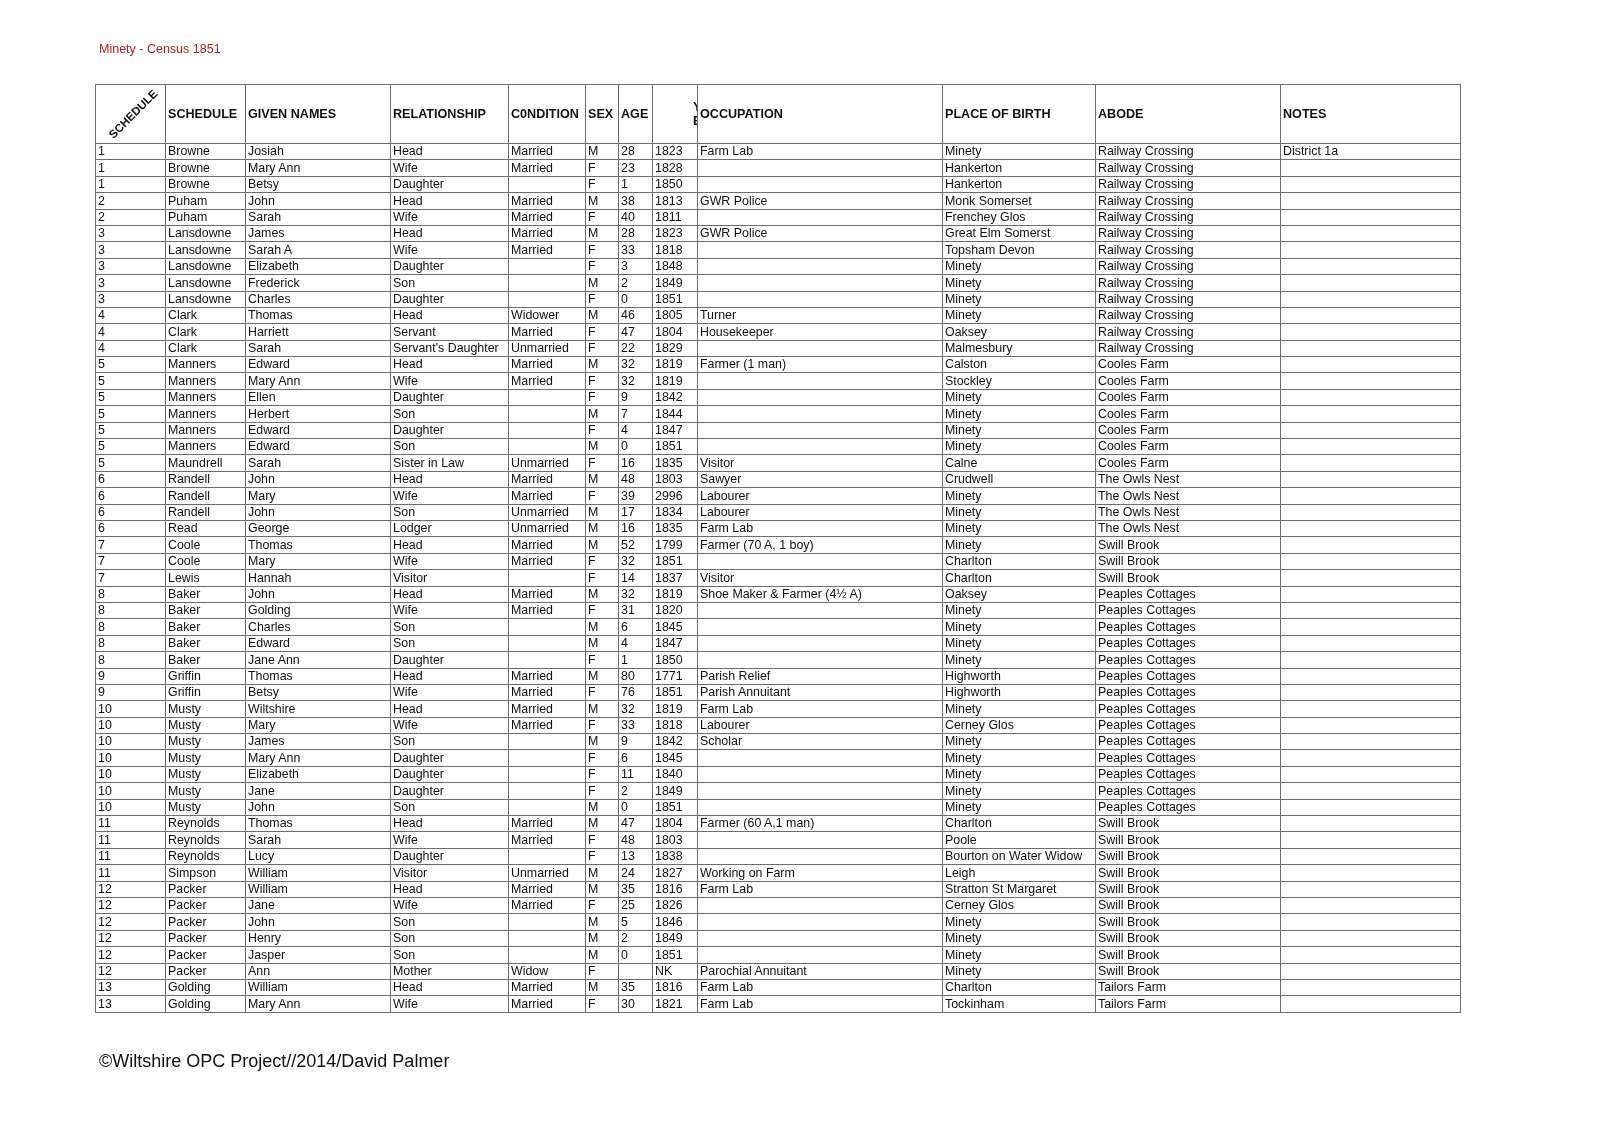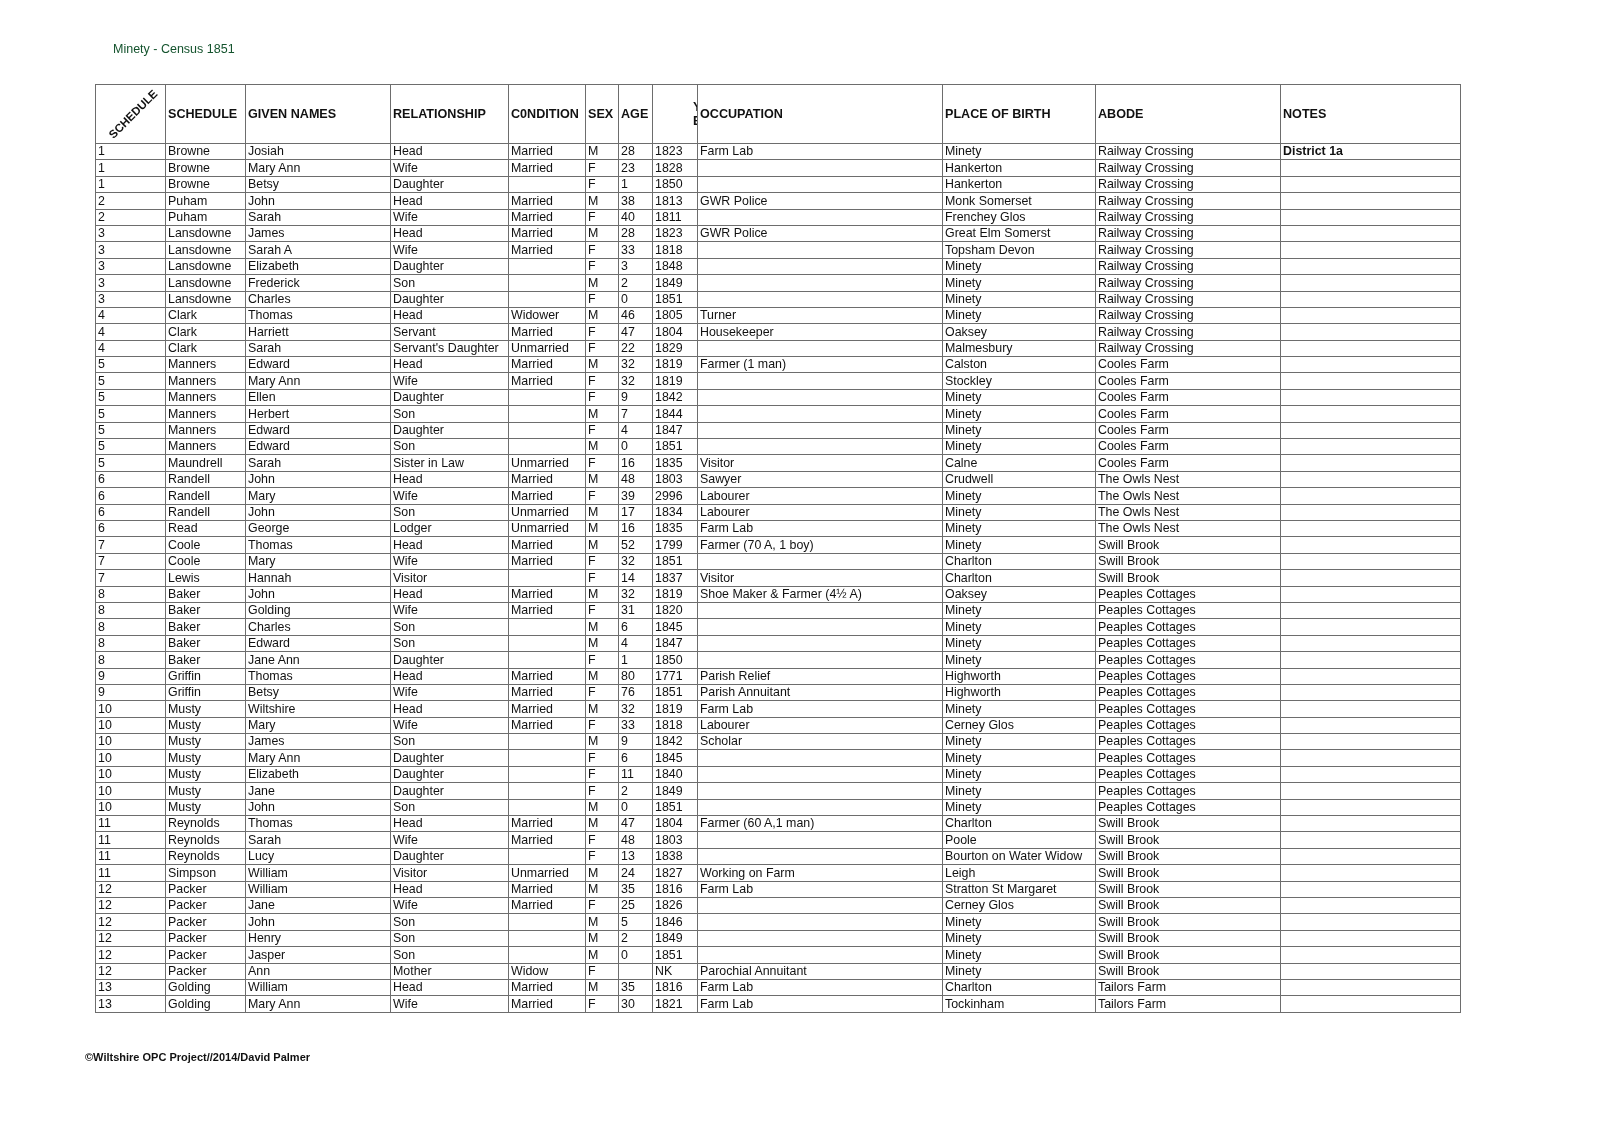--- a/index.html
+++ b/index.html
@@ -1,26 +1,26 @@
 <!DOCTYPE html>
 <html><head>
   <meta charset="utf-8">
   <style>
     html, body { margin: 0; padding: 0; background: #ffffff; }
     body {
       width: 1600px; height: 1131px; position: relative; overflow: hidden;
       font-family: "Liberation Sans", sans-serif; color: #111;
     }
     .doc-title {
-      position: absolute; left: 113px; top: 42px;
-      font-size: 12.5px; color: #14532d;
+      position: absolute; left: 99px; top: 42px;
+      font-size: 12.5px; color: #b91c1c;
     }
     .doc-footer {
-      position: absolute; left: 85px; top: 1051px;
-      font-size: 11px; color: #111; font-weight: bold;
+      position: absolute; left: 99px; top: 1051px;
+      font-size: 18px; color: #111;
     }
     table.census {
       position: absolute; left: 95px; top: 84px;
       border-collapse: collapse; table-layout: fixed;
       width: 1365px;
       font-size: 12.4px;
     }
     table.census th, table.census td {
       border: 1px solid #6d6d6d;
       padding: 0 0 0 2px;
@@ -33,21 +33,21 @@
     }
     table.census thead th.schedule-h {
       position: relative; padding: 0;
     }
     table.census thead th.schedule-h span {
       position: absolute; left: 2px; top: 22px;
       transform: rotate(-45deg); transform-origin: center;
       font-size: 11.5px; display: block; width: 70px; text-align: center;
     }
     table.census tbody td { height: 15.4px; line-height: 15px; }
-    td.notes-cell { font-weight: bold; }
+    td.notes-cell { font-weight: normal; }
     table.census { border: 1px solid #6d6d6d; }
   </style>
 </head>
 <body>
 
 <div class="doc-title">Minety - Census 1851</div>
 
 <table class="census">
   <colgroup>
     <col style="width:70px">

